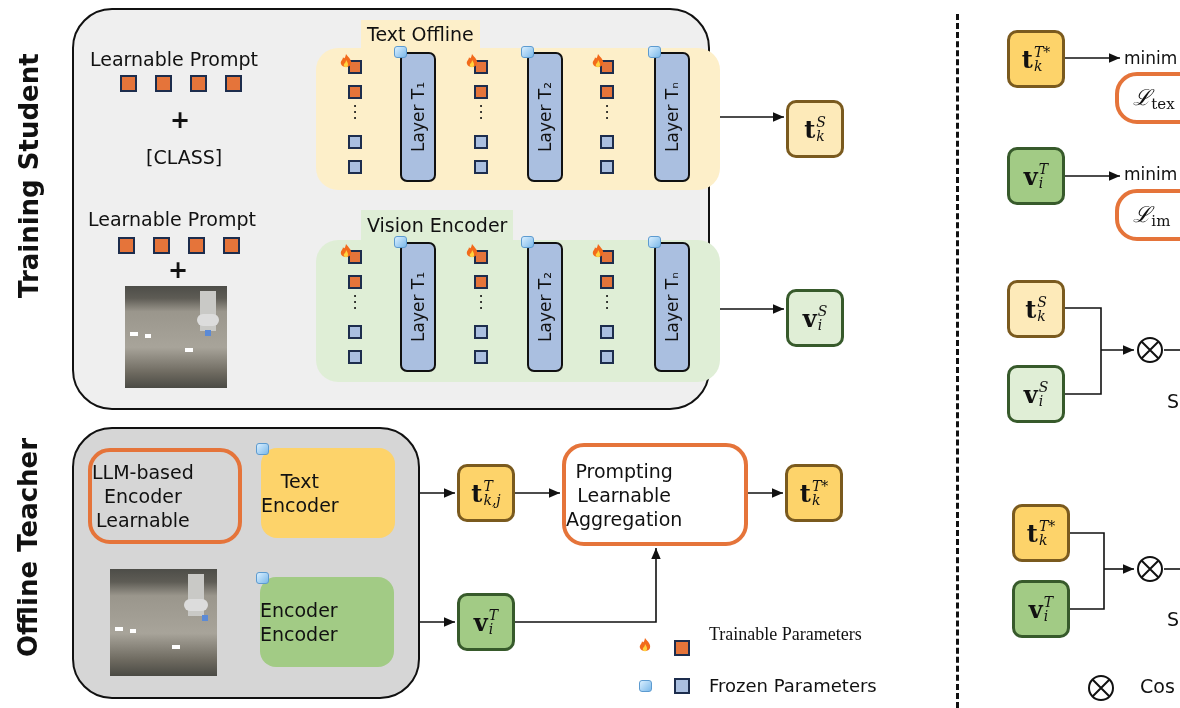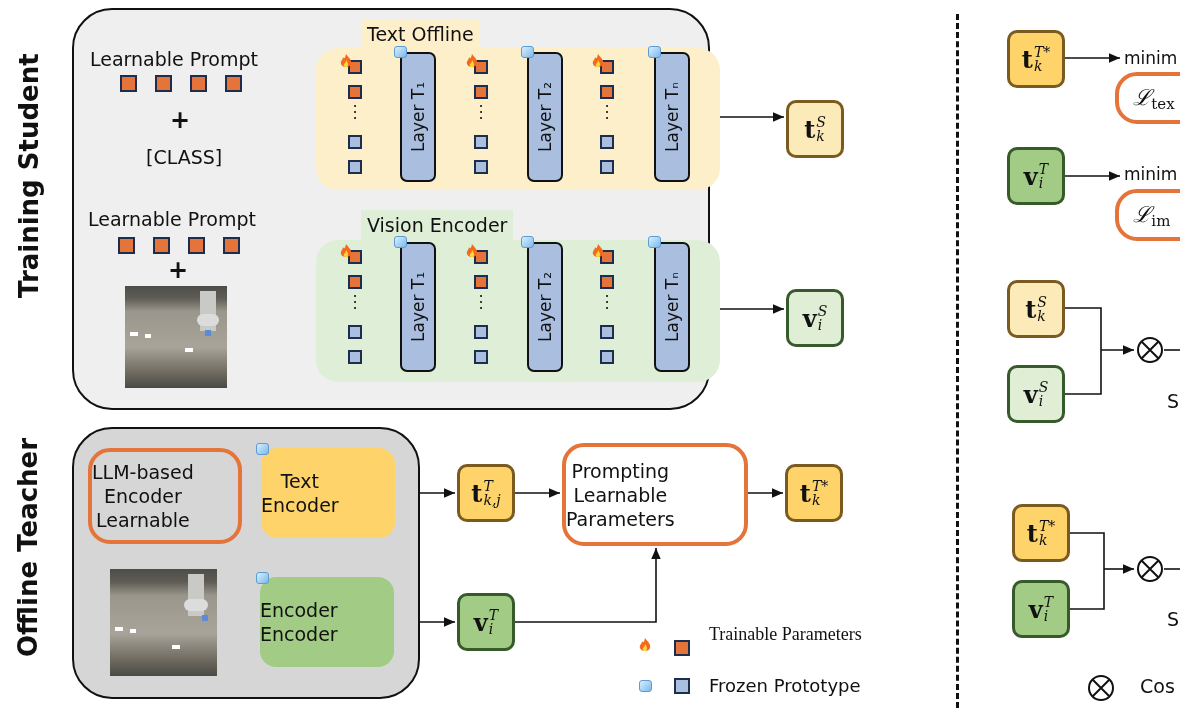--- a/index.html
+++ b/index.html
@@ -250,42 +250,42 @@
   <span class="ss">
       <span>T</span>
       <span>i</span>
     </span>
 </div>
 
 <div class="box orange-box" style="left:562px; top:443px; width:186px; height:103px; background:#fff;">
   <div>
       <div>Prompting</div>
       <div>Learnable</div>
-      <div>Parameters</div>
+      <div>Aggregation</div>
     </div>
 </div>
 
 <div class="vec v-t" style="left:785px; top:464px;">
   <b>t</b>
   <span class="ss">
       <span>T*</span>
       <span>k</span>
     </span>
 </div>
 
 <div>
   <svg class="flame" style="left:639px; top:638px;" viewBox="0 0 12 15">
       <path d="M6 0 C9 4 12 6 11 10 C10 14 2 14 1 10 C0 7 3 6 3 3 C4 5 5 5 6 0z" fill="#f26a1b"></path>
       <path d="M6 6 C8 9 9 11 7 13 C5 14 3 12 4 10 C5 9 6 8 6 6z" fill="#ffd23f"></path>
     </svg>
   <div class="sq train" style="left:674px; top:640px; width:16px; height:16px;"></div>
   <div class="txt" style="left:709px; top:624px; font-size:18px;font-family:Liberation Serif, serif;">Trainable Parameters</div>
   <div class="ice" style="left:639px; top:680px;"></div>
   <div class="sq frozen" style="left:674px; top:678px; width:16px; height:16px;"></div>
-  <div class="txt" style="left:709px; top:675px; font-size:18px;">Frozen Prototype</div>
+  <div class="txt" style="left:709px; top:675px; font-size:18px;">Frozen Parameters</div>
 </div>
 
 <div class="abs" style="left:956px; top:14px; width:0; height:694px; border-left:3px dashed #111;"></div>
 
 <div class="vec v-t" style="left:1007px; top:30px;">
   <b>t</b>
   <span class="ss">
       <span>T*</span>
       <span>k</span>
     </span>

